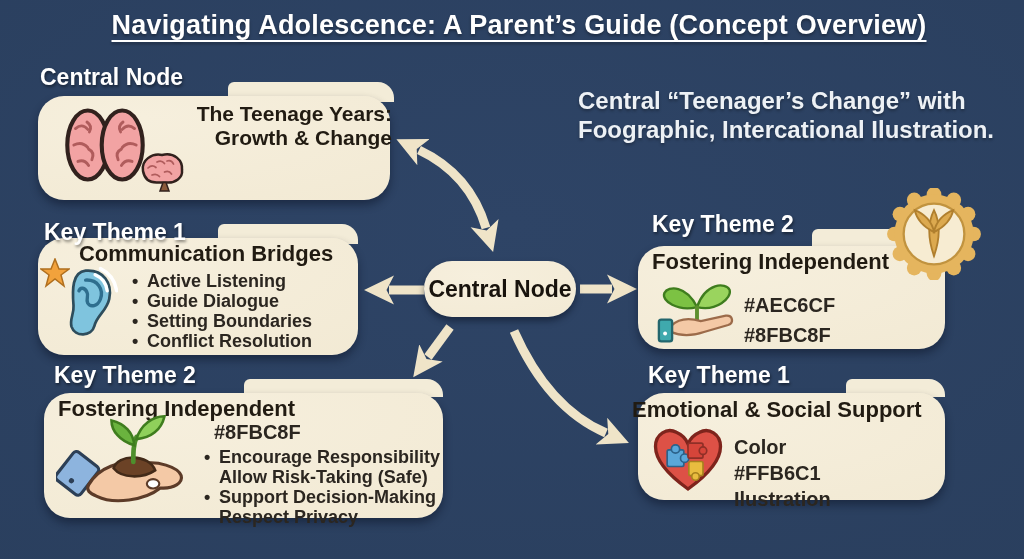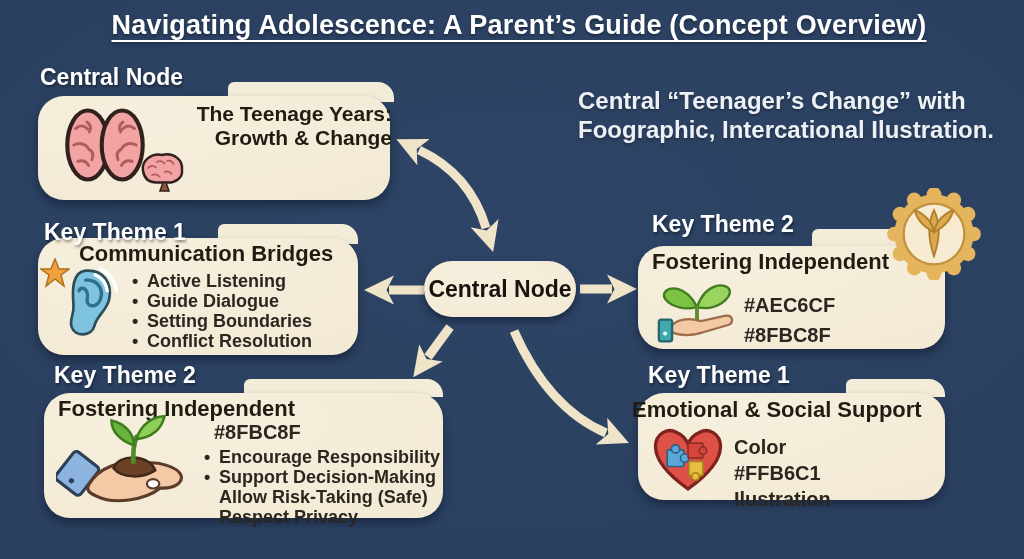--- a/index.html
+++ b/index.html
@@ -179,22 +179,22 @@
   </div>
 
   <div class="label" style="left:54px;top:362px;">Key Theme 2</div>
   <div class="step" style="left:244px;top:379px;width:199px;height:18px;"></div>
   <div class="panel" style="left:44px;top:393px;width:399px;height:125px;"></div>
   <div class="heading" style="left:58px;top:396px;">Fostering Independent</div>
   <div class="body-text" style="left:214px;top:421px;font-size:20px;">#8FBC8F</div>
 
   <div class="bullet-list" style="left:204px;top:447px;">
     <div class="row"><span class="marker">•</span><span>Encourage Responsibility</span></div>
+    <div class="row"><span class="marker"></span><span>Allow Risk-Taking (Safe)</span></div>
     <div class="row"><span class="marker">•</span><span>Support Decision-Making</span></div>
-    <div class="row"><span class="marker"></span><span>Allow Risk-Taking (Safe)</span></div>
     <div class="row"><span class="marker"></span><span>Respect Privacy</span></div>
   </div>
 
   <svg class="icon" style="left:56px;top:410px;" width="138" height="104" viewBox="0 0 130 100">
     <g transform="rotate(38 22 62)">
       <rect x="4" y="46" width="30" height="34" rx="4" fill="#8DB4DE" stroke="#2C3F56" stroke-width="3"></rect>
       <circle cx="19" cy="72" r="2.5" fill="#2C3F56"></circle>
     </g>
     <path d="M30,72 C40,55 60,48 80,52 C96,48 116,55 119,63 C121,70 112,76 99,75 C84,87 54,91 38,83 C31,80 27,77 30,72 Z" fill="#F4C9A6" stroke="#5C3B28" stroke-width="3"></path>
     <path d="M54,56 C58,42 88,42 94,58 C82,66 62,66 54,56 Z" fill="#6B4226" stroke="#432A18" stroke-width="2.5"></path>

